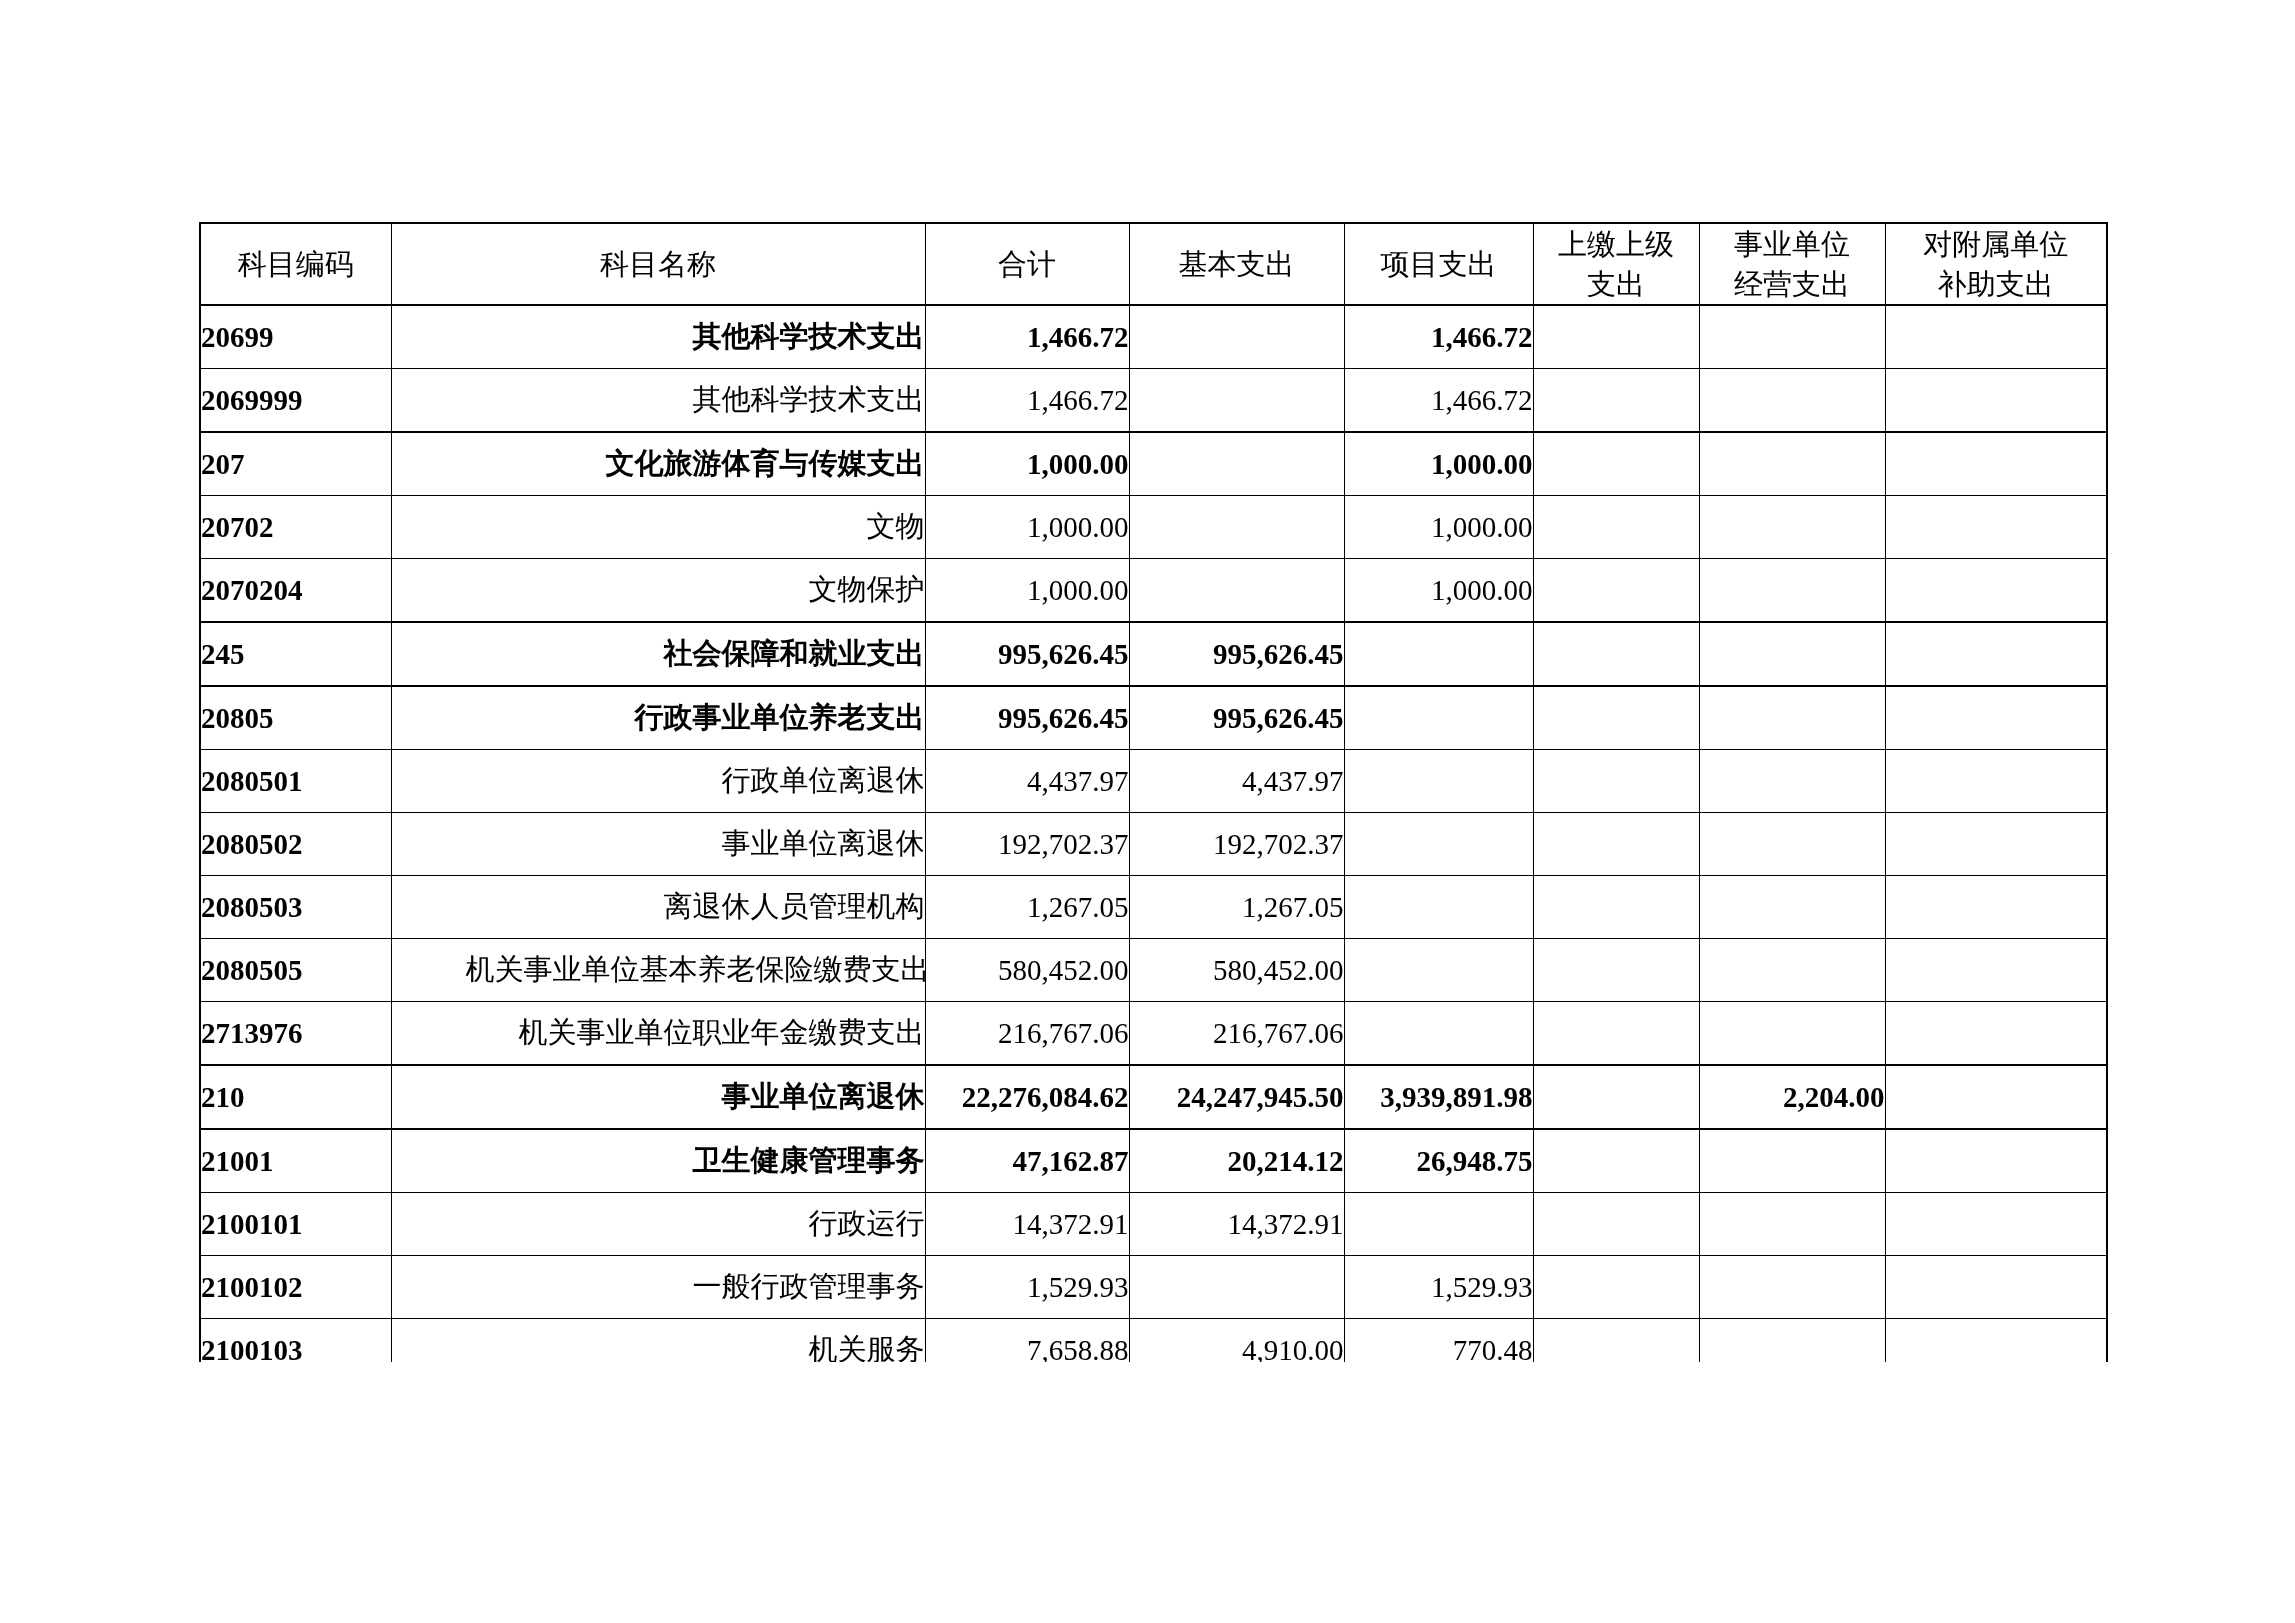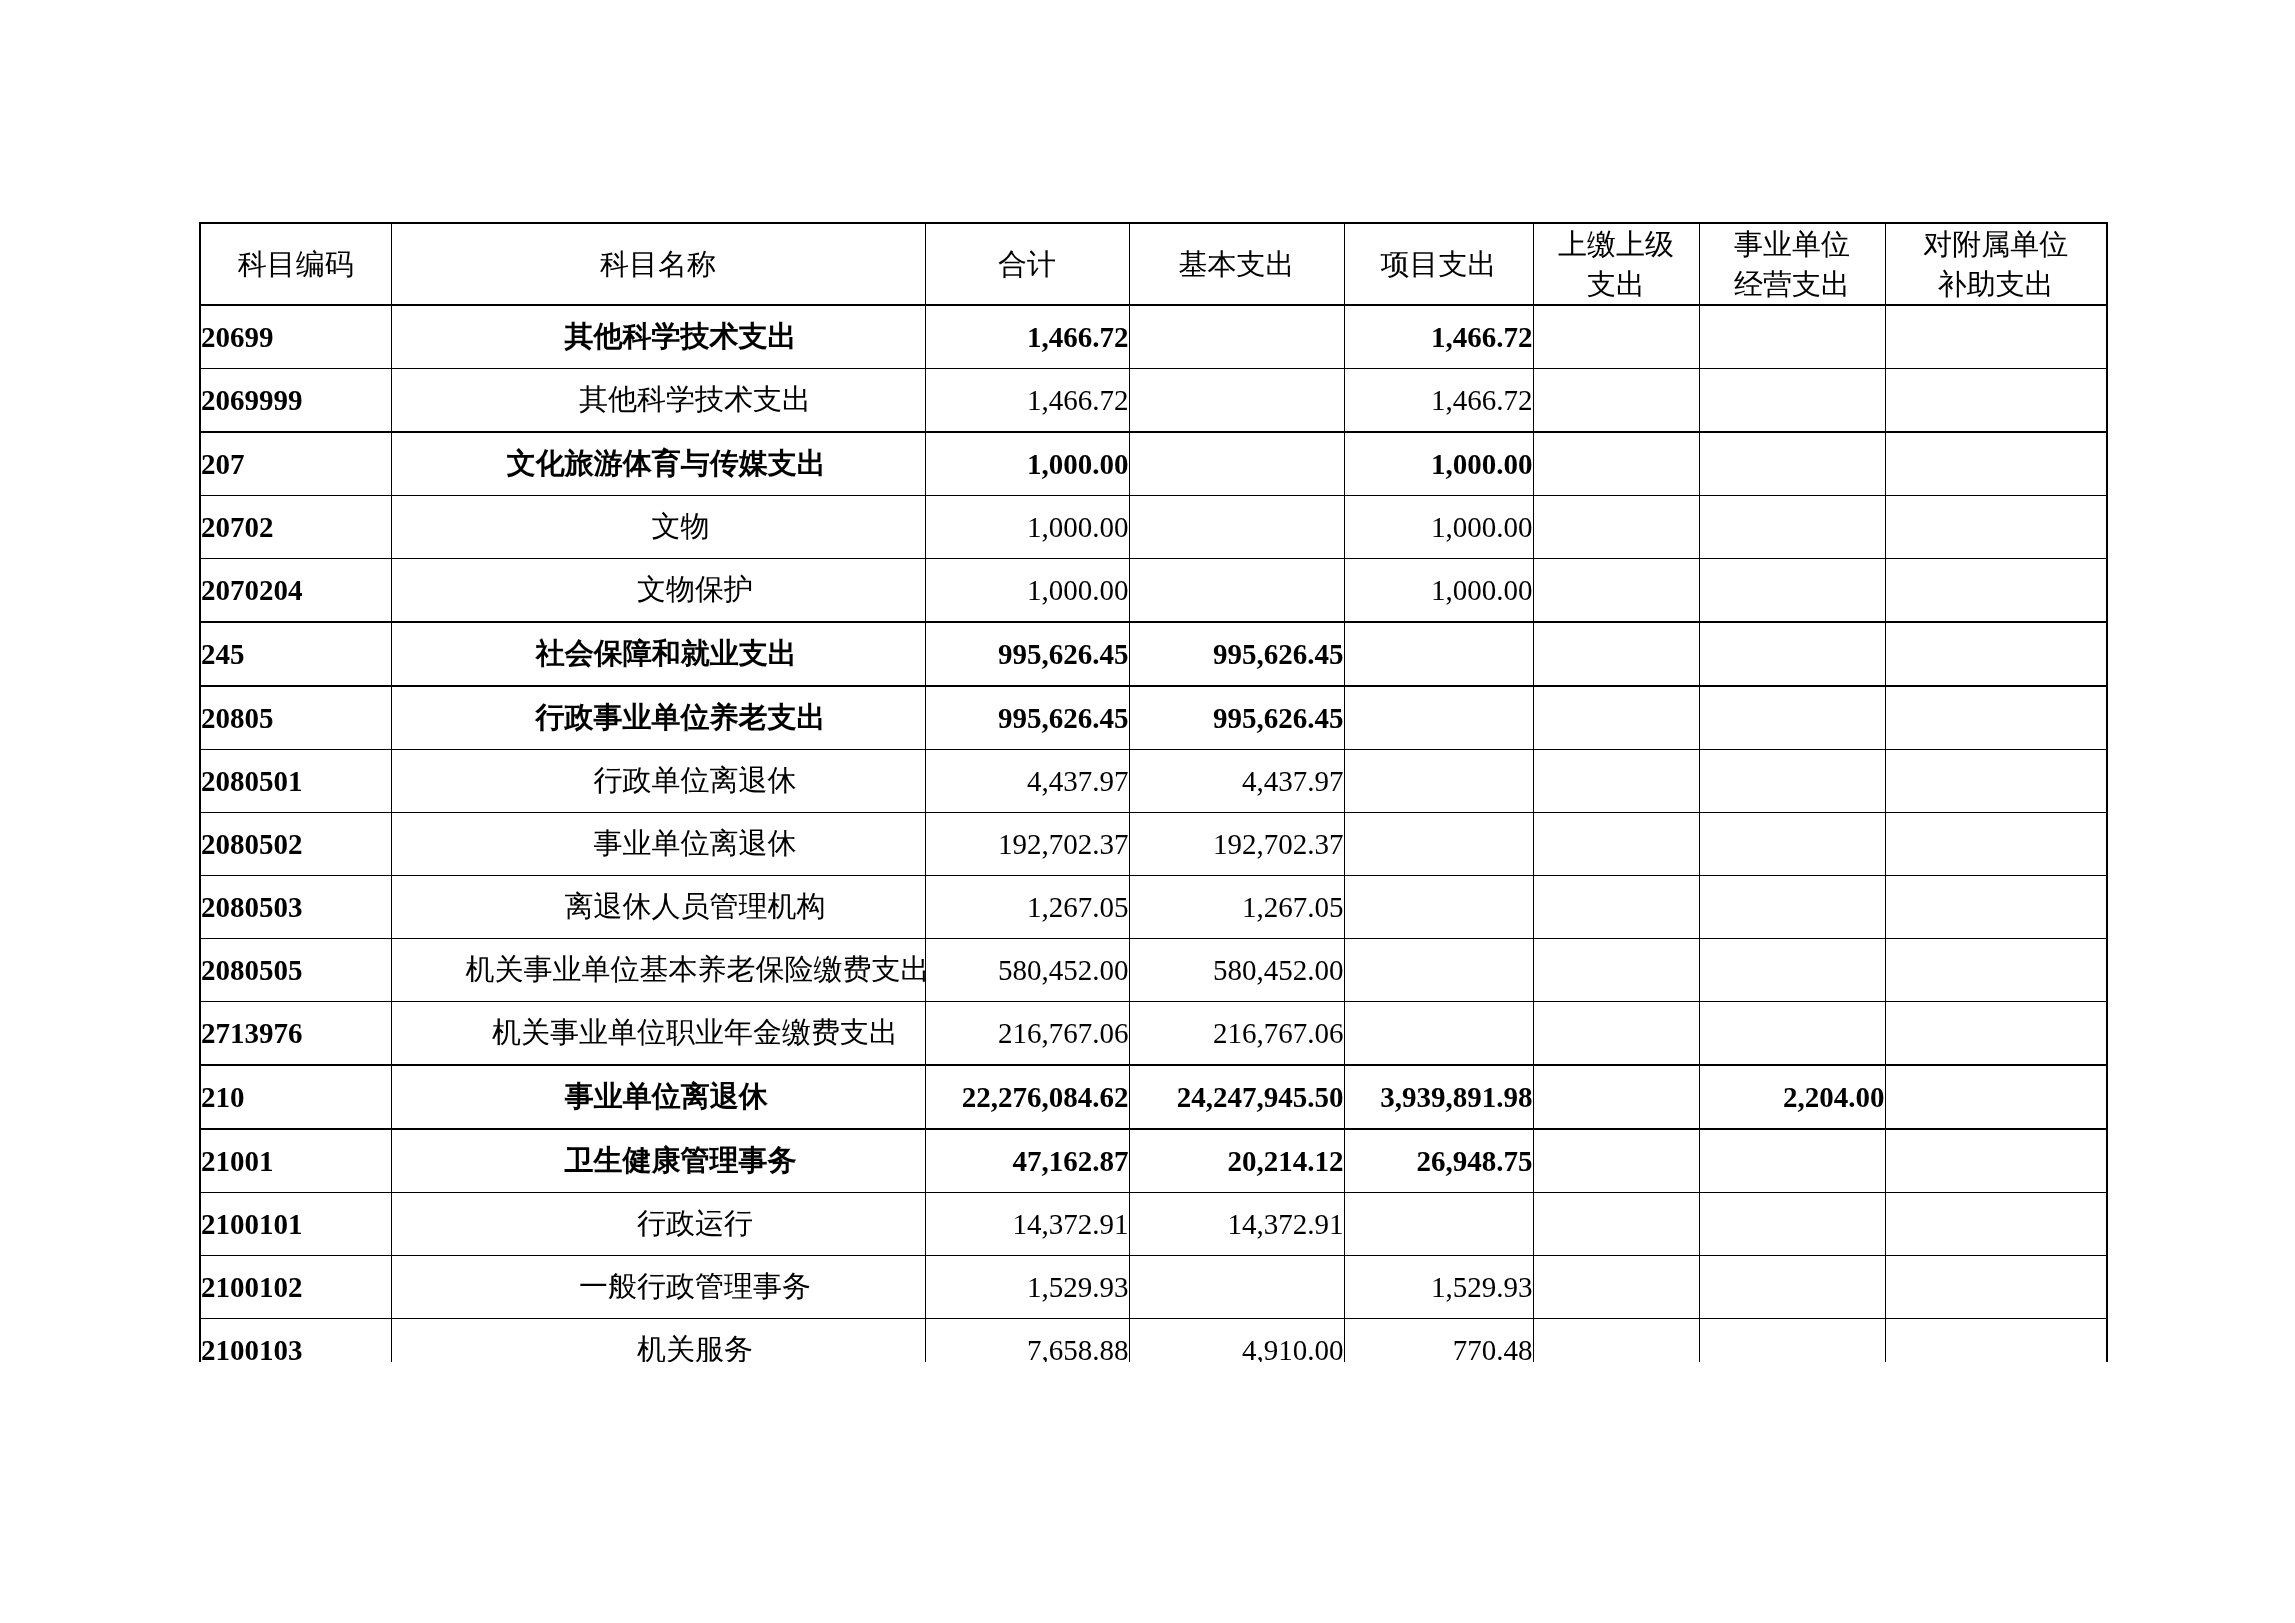--- a/index.html
+++ b/index.html
@@ -44,21 +44,21 @@
   table.budget tbody td {
     height: 62px;
   }
   td.code {
     text-align: left;
     padding-left: 12.3px;
     white-space: nowrap;
     font-weight: bold;
   }
   td.name {
-    text-align: center;
+    text-align: right;
     white-space: nowrap;
   }
   td.name.lv1 { padding-left: 16.4px; }
   td.name.lv2 { padding-left: 45px; }
   td.name.lv3 { padding-left: 74px; }
   td.num {
     text-align: right;
     padding-right: 18px;
     white-space: nowrap;
   }

